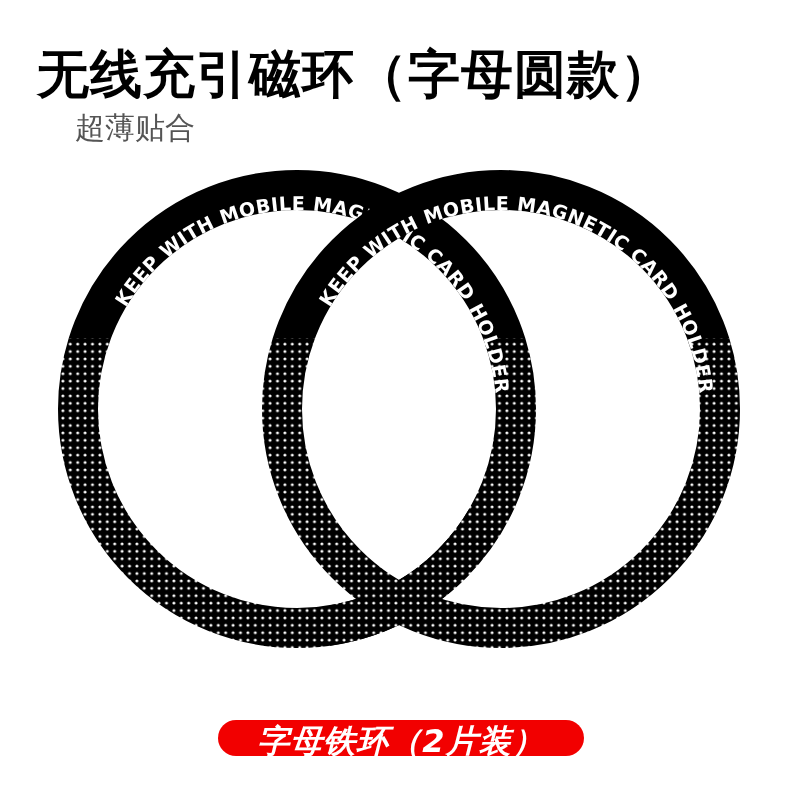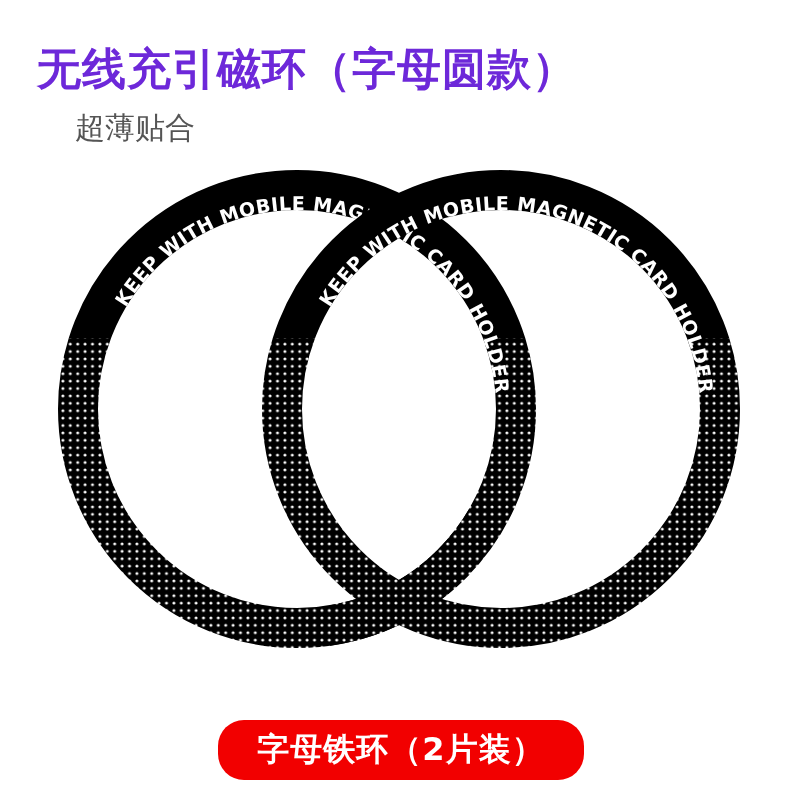--- a/index.html
+++ b/index.html
@@ -1,25 +1,25 @@
 <!DOCTYPE html>
 <html><head>
   <meta charset="utf-8">
   <style>
     html, body { margin: 0; padding: 0; background: #ffffff; }
     body { width: 800px; height: 800px; position: relative; overflow: hidden;
            font-family: "DejaVu Sans", "Liberation Sans", sans-serif; }
-    .title { position: absolute; left: 37px; top: 40px; font-size: 44px; font-weight: bold;
-             color: #6d28d9; letter-spacing: 1px; white-space: nowrap; }
+    .title { position: absolute; left: 37px; top: 40px; font-size: 52px; font-weight: bold;
+             color: #000000; letter-spacing: 1px; white-space: nowrap; }
     .subtitle { position: absolute; left: 36px; top: 108px; font-size: 30px; color: #555555;
                 white-space: nowrap; margin-left: 39px; }
     .rings { position: absolute; left: 0; top: 0; width: 800px; height: 800px; }
-    .badge { position: absolute; left: 218px; top: 720px; width: 366px; height: 60px;
-             background: #f20000; border-radius: 26px; display: flex; align-items: center;
-             justify-content: center; }
+    .badge { position: absolute; left: 218px; top: 720px; width: 366px; height: 36px;
+             background: #f20000; border-radius: 26px; display: flex; align-items: flex-start;
+             justify-content: center; font-style: italic; }
     .badge-label { color: #ffffff; font-size: 32px; font-weight: bold; letter-spacing: 1px;
                    white-space: nowrap; }
   </style>
 </head>
 <body>
 
 <div class="title">无线充引磁环（字母圆款）</div>
 <div class="subtitle">超薄贴合</div>
 
 <svg class="rings" viewBox="0 0 800 800" xmlns="http://www.w3.org/2000/svg">

